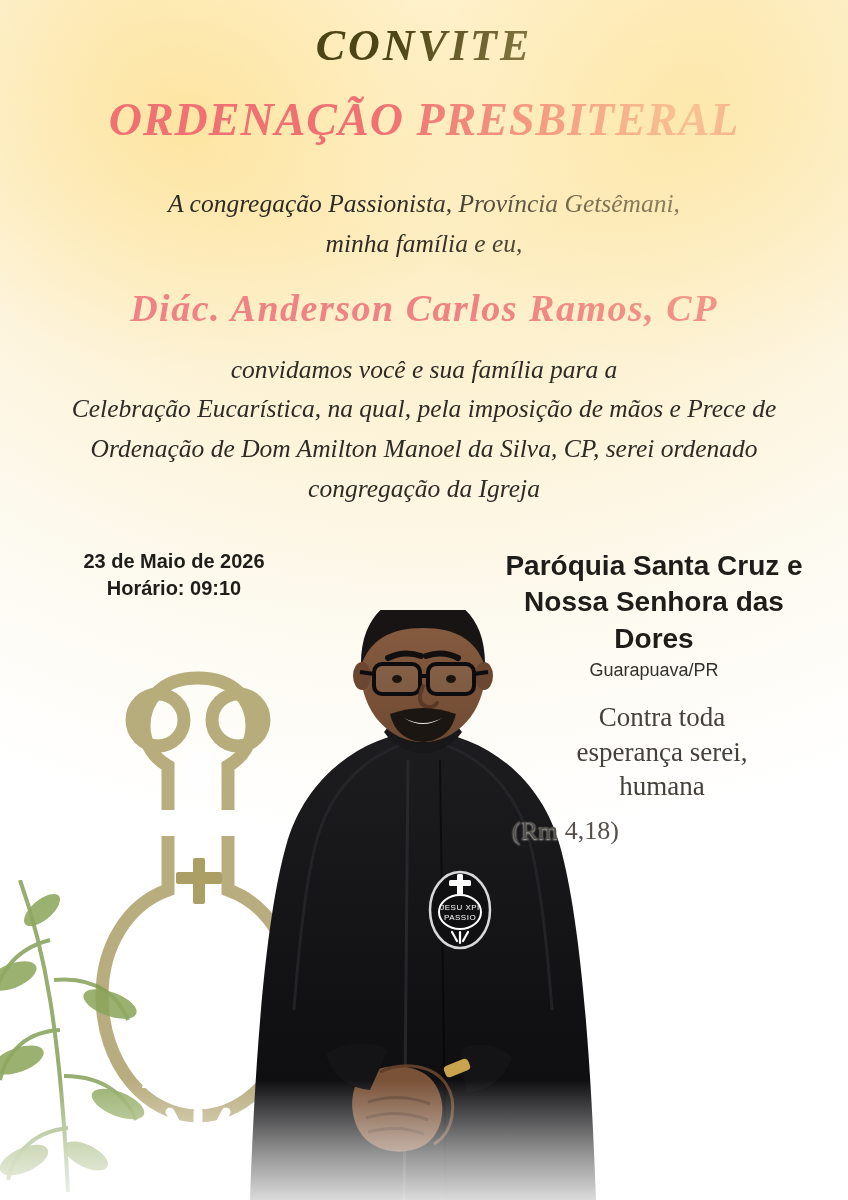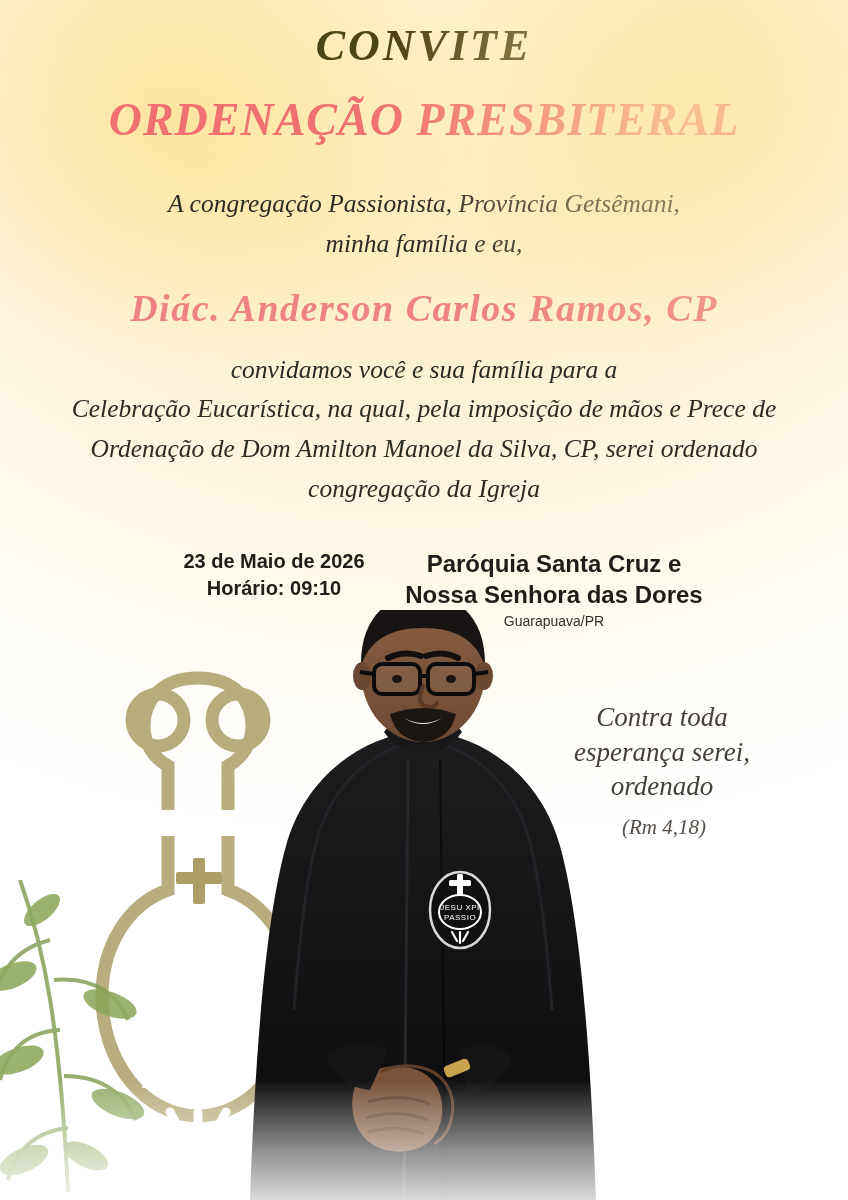--- a/index.html
+++ b/index.html
@@ -119,70 +119,69 @@
     white-space: nowrap;
   }
   .para-block p { margin-bottom: 2px; }
 
   
   .details {
     position: absolute;
     top: 548px;
     left: 0; right: 0;
     display: flex;
-    justify-content: center;
-    padding: 0 76px;
+    justify-content: space-between;
+    padding: 0 44px;
     box-sizing: border-box;
     font-family: "Liberation Sans", sans-serif;
   }
   .date-block {
     text-align: center;
     color: #1f1d19;
     font-weight: bold;
     font-size: 20px;
     line-height: 1.35;
     width: 260px;
   }
   .parish-block {
     text-align: center;
     color: #1f1d19;
     width: 300px;
   }
   .parish-name {
     font-weight: bold;
-    font-size: 24px;
+    font-size: 28px;
     line-height: 1.3;
   }
   .parish-city {
-    font-size: 14px;
+    font-size: 18px;
     font-weight: normal;
     margin-top: 3px;
     color: #30302c;
   }
 
   
   .quote {
     position: absolute;
     right: 36px;
     top: 700px;
     width: 300px;
     text-align: center;
     color: #44403a;
     font-family: "Liberation Serif", serif;
-    font-style: italic;
     font-size: 27px;
     line-height: 1.28;
     text-shadow: 0 1px 2px rgba(255,255,255,0.85);
   }
   .quote-ref {
     display: block;
     margin-top: 10px;
     margin-right: -4px;
-    text-align: center;
-    font-size: 21px;
+    text-align: left;
+    font-size: 26px;
     color: #55504a;
   }
 
   
   .photo {
     position: absolute;
     left: 208px;
     bottom: 0;
     width: 430px;
     height: 590px;
@@ -372,17 +371,17 @@
     <div class="parish-block">
       <div class="parish-name">Paróquia Santa Cruz e</div>
       <div class="parish-name">Nossa Senhora das Dores</div>
       <div class="parish-city">Guarapuava/PR</div>
     </div>
   </div>
 
   <div class="quote">
     <div>Contra toda</div>
     <div>esperança serei,</div>
-    <div>ordenado</div>
+    <div>humana</div>
     <span class="quote-ref">(Rm 4,18)</span>
   </div>
 
 </div>
 
 </body></html>

